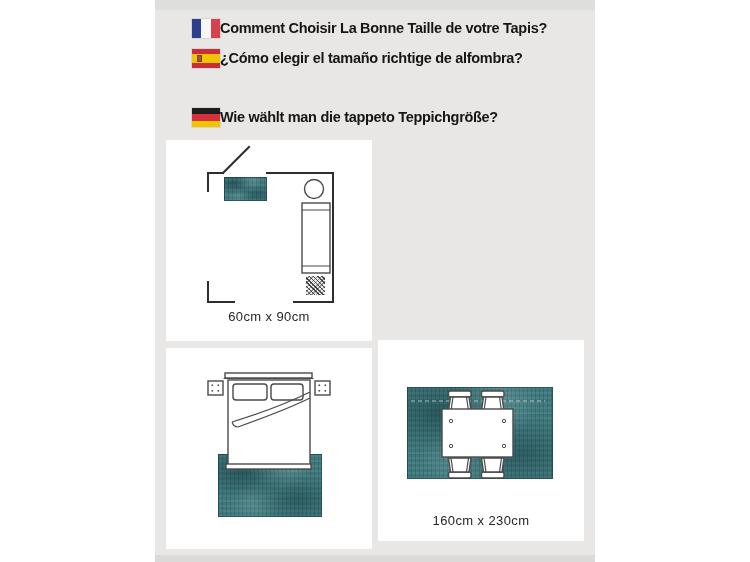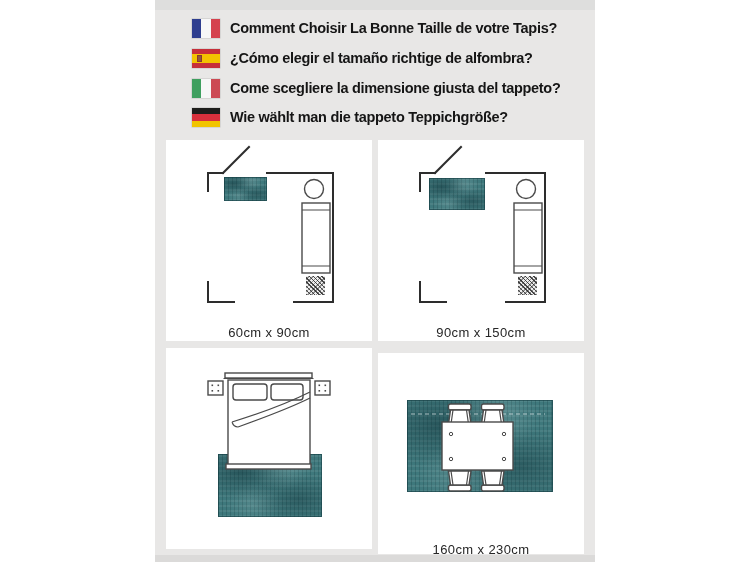--- a/index.html
+++ b/index.html
@@ -3,38 +3,38 @@
 <meta charset="utf-8">
 <style>
   html,body{margin:0;padding:0;background:#ffffff;}
   .page{position:relative;width:750px;height:562px;background:#ffffff;overflow:hidden;
         font-family:"Liberation Sans",sans-serif;}
   .column{position:absolute;left:155px;top:0;width:440px;height:562px;background:var(--col_bg,#e8e7e6);}
   .strip-top{position:absolute;left:0;top:0;width:440px;height:10px;background:var(--col_top,#dededd);}
   .strip-bottom{position:absolute;left:0;bottom:0;width:440px;height:7px;background:var(--col_bottom,#dbdad9);}
 
   
-  .hrow{position:absolute;left:37px;display:flex;align-items:center;gap:10px;height:19px;}
+  .hrow{position:absolute;left:37px;display:flex;align-items:center;height:19px;}
   .hrow .txt{font-size:14.5px;font-weight:700;color:#151515;letter-spacing:-0.3px;white-space:nowrap;line-height:19px;}
   .flag{position:relative;width:28px;height:19px;flex:0 0 auto;box-shadow:0 0 0 0.5px rgba(0,0,0,.15);}
   .flag .v{position:absolute;top:0;height:100%;width:33.34%;}
   .flag .h{position:absolute;left:0;width:100%;}
   .fr .v1{left:0;background:var(--fr_blue,#2e3e8f);} .fr .v2{left:33.33%;background:#f7f7f7;} .fr .v3{left:66.66%;background:var(--fr_red,#d5424e);}
   .it .v1{left:0;background:var(--it_green,#3f9f5f);} .it .v2{left:33.33%;background:#f7f7f7;} .it .v3{left:66.66%;background:var(--it_red,#cc4a54);}
   .es .h1{top:0;height:25%;background:var(--es_red,#c62f3a);} .es .h2{top:25%;height:50%;background:var(--es_yellow,#f3c300);} .es .h3{top:75%;height:25%;background:var(--es_red,#c62f3a);}
   .es .emblem{position:absolute;left:5px;top:6px;width:5px;height:7px;background:#8d5a3f;box-shadow:inset 0 0 0 1px rgba(140,30,30,.55);}
   .de .h1{top:0;height:33.33%;background:var(--de_black,#1d1d1b);} .de .h2{top:33.33%;height:33.34%;background:var(--de_red,#d8303c);} .de .h3{top:66.66%;height:33.34%;background:var(--de_gold,#f1c400);}
 
   
   .panel{position:absolute;width:206px;height:201px;background:#ffffff;}
-  .p1{left:11px;top:140px;} .p2{left:223px;top:140px;} .p3{left:11px;top:348px;} .p4{left:223px;top:353px;}
+  .p1{left:11px;top:140px;} .p2{left:223px;top:140px;} .p3{left:11px;top:348px;} .p4{left:223px;top:340px;}
   .diagram{position:absolute;left:0;top:0;width:206px;height:201px;}
   svg.diagram{overflow:visible;}
   .size-label{position:absolute;left:0;width:206px;text-align:center;font-size:13px;color:#262626;
-              letter-spacing:.4px;font-family:"Liberation Sans",sans-serif;margin-top:16px;}
+              letter-spacing:.4px;font-family:"Liberation Sans",sans-serif;}
   .lab-top{top:169px;} .lab-bottom{top:173px;}
 
   
   .rug{position:absolute;background-color:var(--rug,#3e787c);
     background-image:
       radial-gradient(ellipse at 22% 28%, rgba(12,45,52,.45), rgba(0,0,0,0) 45%),
       radial-gradient(ellipse at 78% 72%, rgba(12,45,52,.38), rgba(0,0,0,0) 42%),
       radial-gradient(ellipse at 60% 18%, rgba(190,215,215,.22), rgba(0,0,0,0) 35%),
       radial-gradient(ellipse at 35% 80%, rgba(190,215,215,.16), rgba(0,0,0,0) 30%),
       repeating-linear-gradient(90deg, rgba(10,40,45,.20) 0 1px, rgba(0,0,0,0) 1px 4px),
@@ -73,28 +73,20 @@
     </div>
     <div class="hrow" style="top:49px">
       <span class="flag es">
         <span class="h h1"></span>
           <span class="h h2"></span>
           <span class="h h3"></span>
           <span class="emblem"></span>
       </span>
       <span class="txt">¿Cómo elegir el tamaño richtige de alfombra?</span>
     </div>
-    <div class="hrow" style="top:79px">
-      <span class="flag it">
-        <span class="v v1"></span>
-          <span class="v v2"></span>
-          <span class="v v3"></span>
-      </span>
-      <span class="txt">Come scegliere la dimensione giusta del tappeto?</span>
-    </div>
     <div class="hrow" style="top:108px">
       <span class="flag de">
         <span class="h h1"></span>
           <span class="h h2"></span>
           <span class="h h3"></span>
       </span>
       <span class="txt">Wie wählt man die tappeto Teppichgröße?</span>
     </div>
 
     <div class="panel p1">
@@ -103,32 +95,20 @@
       <svg class="diagram" viewBox="0 0 206 201">
         <path class="wall" d="M42,51 L42,33 L57,33 M101,33 L167,33 L167,162 L128,162 M42,142 L42,162 L68,162"></path>
         <path class="wall" d="M57,33 L83,7" stroke-width="1.6"></path>
         <circle class="furn" cx="148" cy="49" r="9.5"></circle>
         <rect class="furn" x="136" y="63" width="28" height="70"></rect>
         <path class="furnline" d="M136,70 L164,70 M136,126 L164,126"></path>
       </svg>
       <div class="size-label lab-top">60cm x 90cm</div>
     </div>
 
-    <div class="panel p2">
-      <div class="rug" style="left:51px;top:38px;width:56px;height:32px"></div>
-      <div class="plant" style="left:140px;top:136px"></div>
-      <svg class="diagram" viewBox="0 0 206 201">
-        <path class="wall" d="M42,51 L42,33 L57,33 M108,33 L167,33 L167,162 L128,162 M42,142 L42,162 L68,162"></path>
-        <path class="wall" d="M57,33 L83,7" stroke-width="1.6"></path>
-        <circle class="furn" cx="148" cy="49" r="9.5"></circle>
-        <rect class="furn" x="136" y="63" width="28" height="70"></rect>
-        <path class="furnline" d="M136,70 L164,70 M136,126 L164,126"></path>
-      </svg>
-      <div class="size-label lab-top">90cm x 150cm</div>
-    </div>
 
     <div class="panel p3">
       <div class="rug" style="left:52px;top:106px;width:104px;height:63px"></div>
       <svg class="diagram" viewBox="0 0 206 201">
         <rect class="furn" x="59" y="25" width="87" height="5"></rect>
         <path class="furnline" d="M57.5,30.5 L147.5,30.5"></path>
         <rect class="furn" x="42" y="33" width="15" height="14"></rect>
         <rect class="furn" x="149" y="33" width="15" height="14"></rect>
         <g>
           <rect class="dot" x="45.5" y="36.5" width="1.6" height="1.6"></rect>

